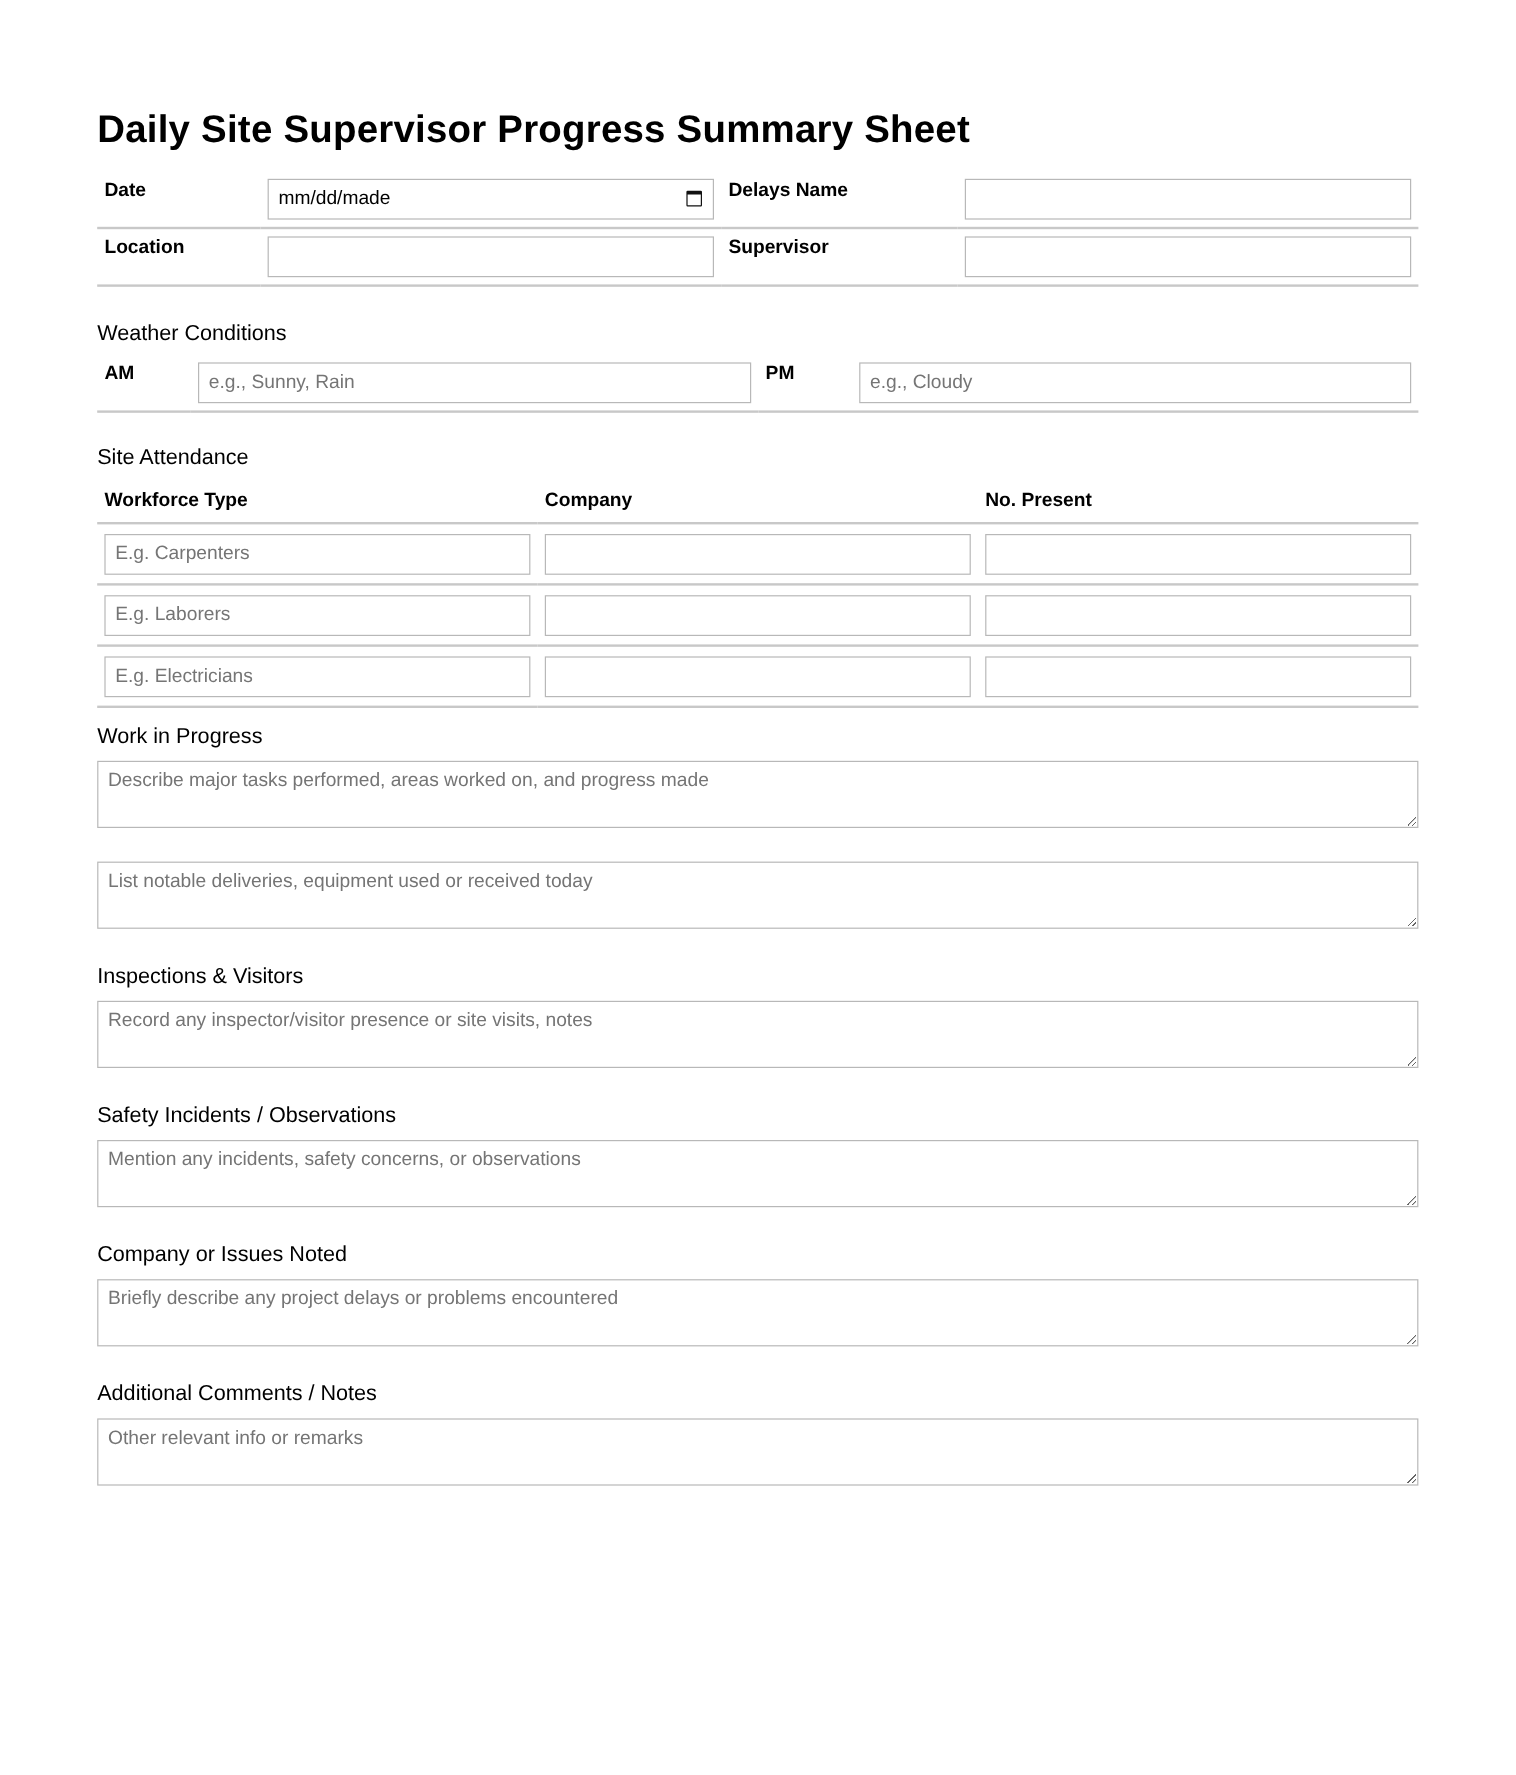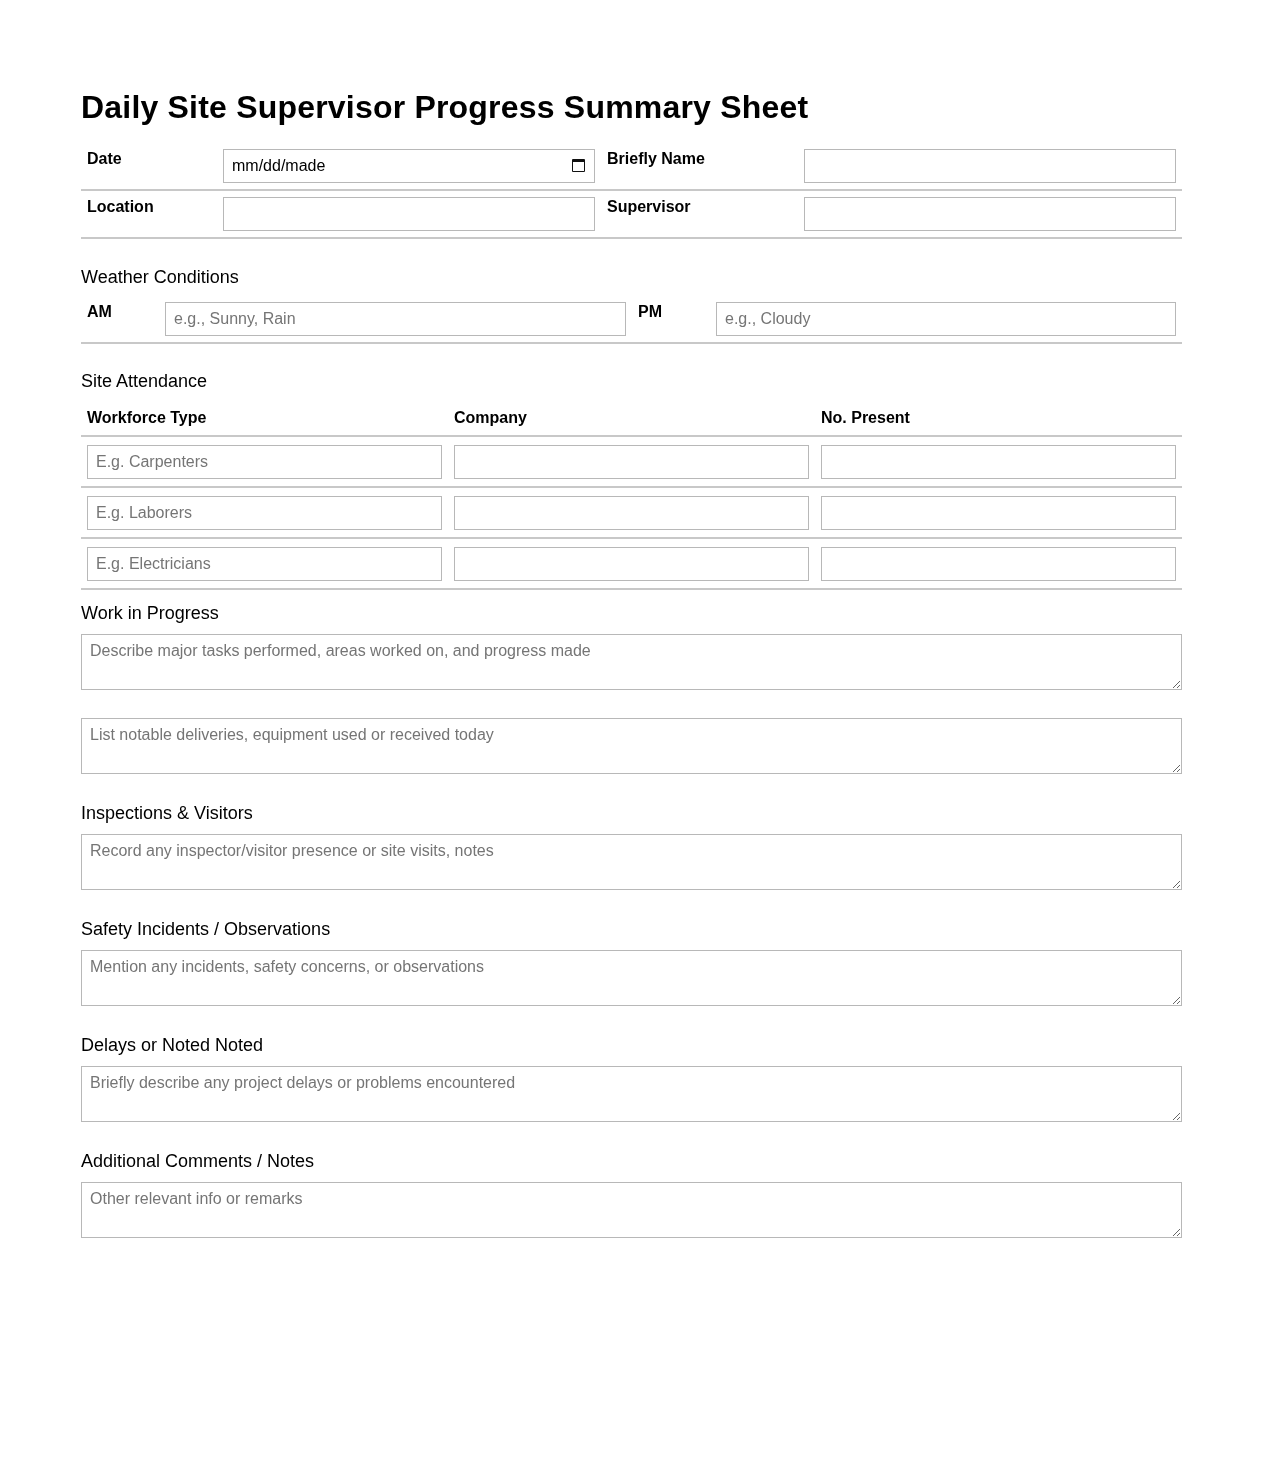--- a/index.html
+++ b/index.html
@@ -69,21 +69,21 @@
     <tbody>
         <tr>
       <td class="lbl">Date</td>
       <td>
         <div class="date-wrap">
           <input class="field" type="text" style="">
           <span class="date-text">mm/dd/made</span>
           <span class="cal-icon"></span>
         </div>
       </td>
-      <td class="lbl">Briefly Name</td>
+      <td class="lbl">Delays Name</td>
       <td><input class="field" type="text" value="" style=""></td>
     </tr>
     <tr>
       <td class="lbl">Location</td>
       <td><input class="field" type="text" value="" style=""></td>
       <td class="lbl">Supervisor</td>
       <td><input class="field" type="text" value="" style=""></td>
     </tr>
   </tbody>
     </table>
@@ -141,20 +141,20 @@
   </div>
   <div class="block">
     <h2 class="section-title">Inspections &amp; Visitors</h2>
     <textarea class="field" placeholder="Record any inspector/visitor presence or site visits, notes" style=""></textarea>
   </div>
   <div class="block">
     <h2 class="section-title">Safety Incidents / Observations</h2>
     <textarea class="field" placeholder="Mention any incidents, safety concerns, or observations" style=""></textarea>
   </div>
   <div class="block">
-    <h2 class="section-title">Delays or Noted Noted</h2>
+    <h2 class="section-title">Company or Issues Noted</h2>
     <textarea class="field" placeholder="Briefly describe any project delays or problems encountered" style=""></textarea>
   </div>
   <div class="block">
     <h2 class="section-title">Additional Comments / Notes</h2>
     <textarea class="field" placeholder="Other relevant info or remarks" style=""></textarea>
   </div>
 </div>
 
 </body></html>

